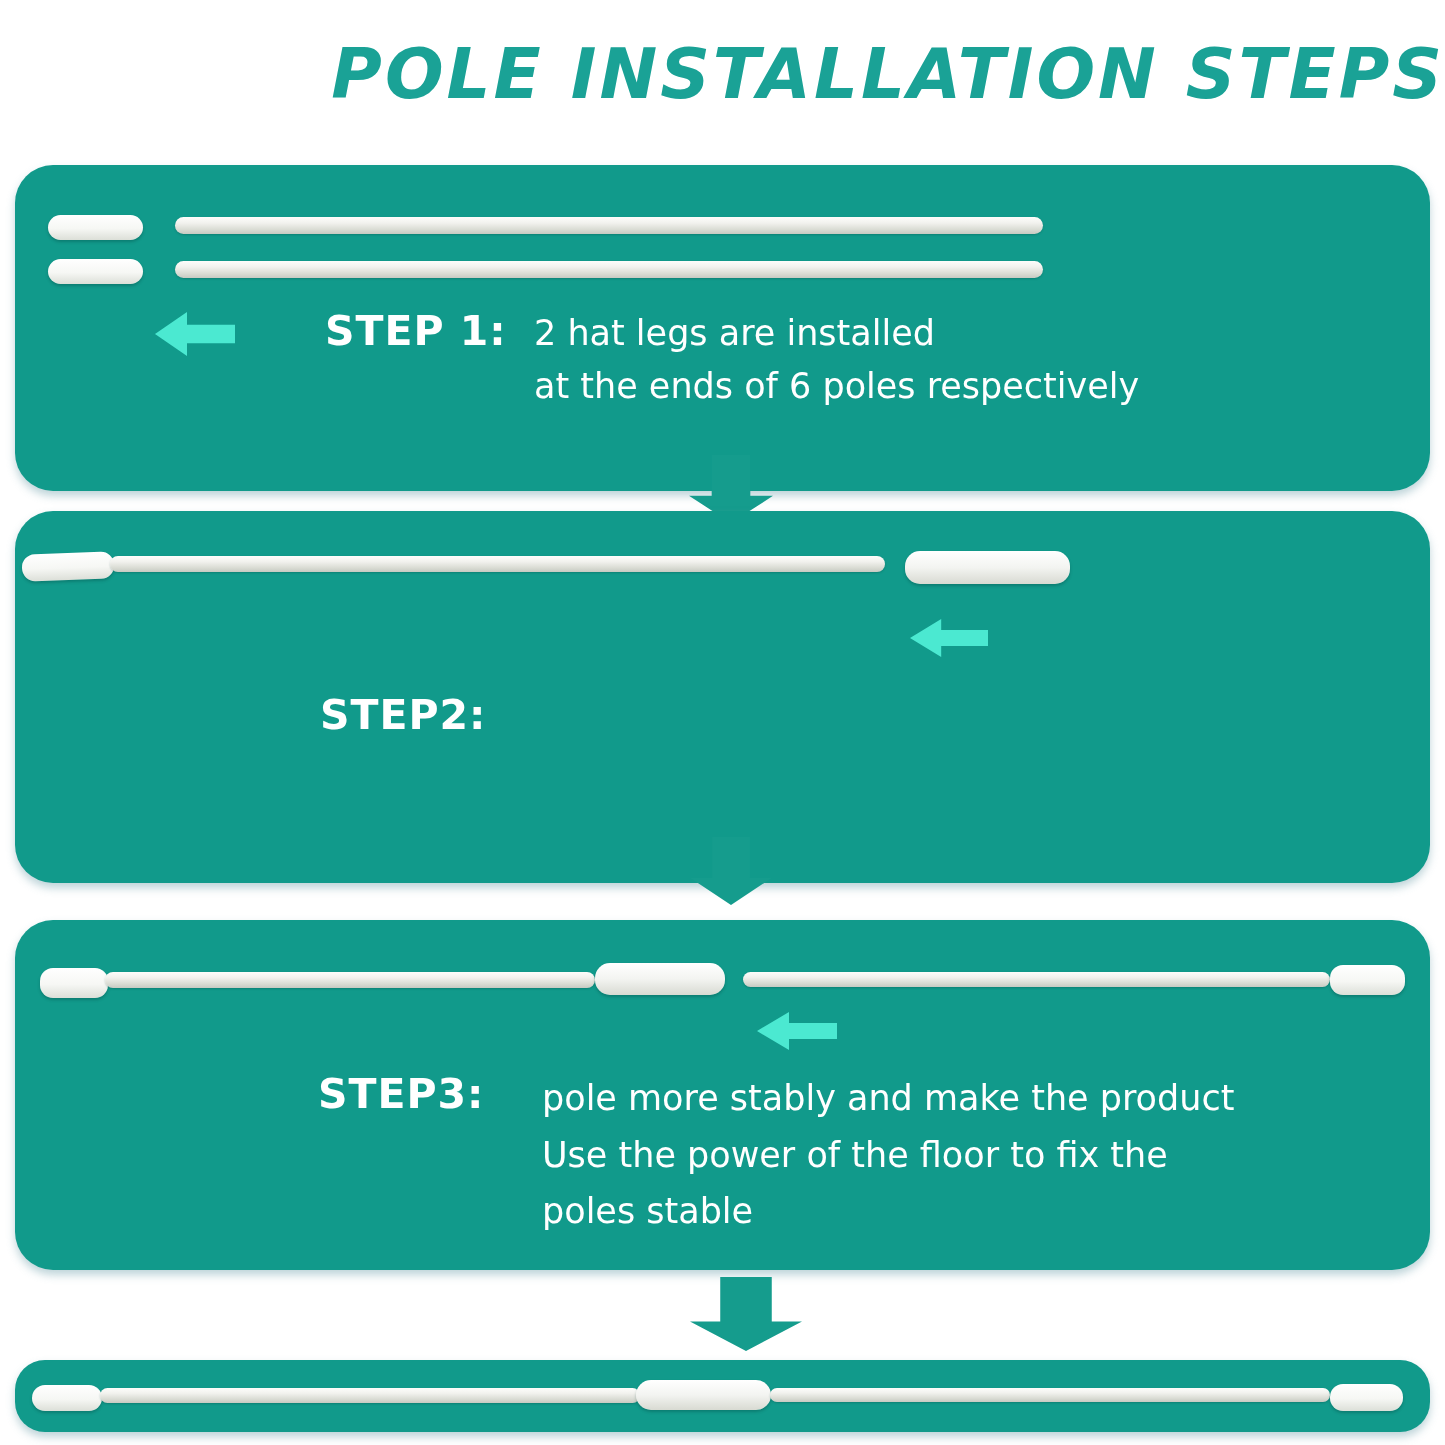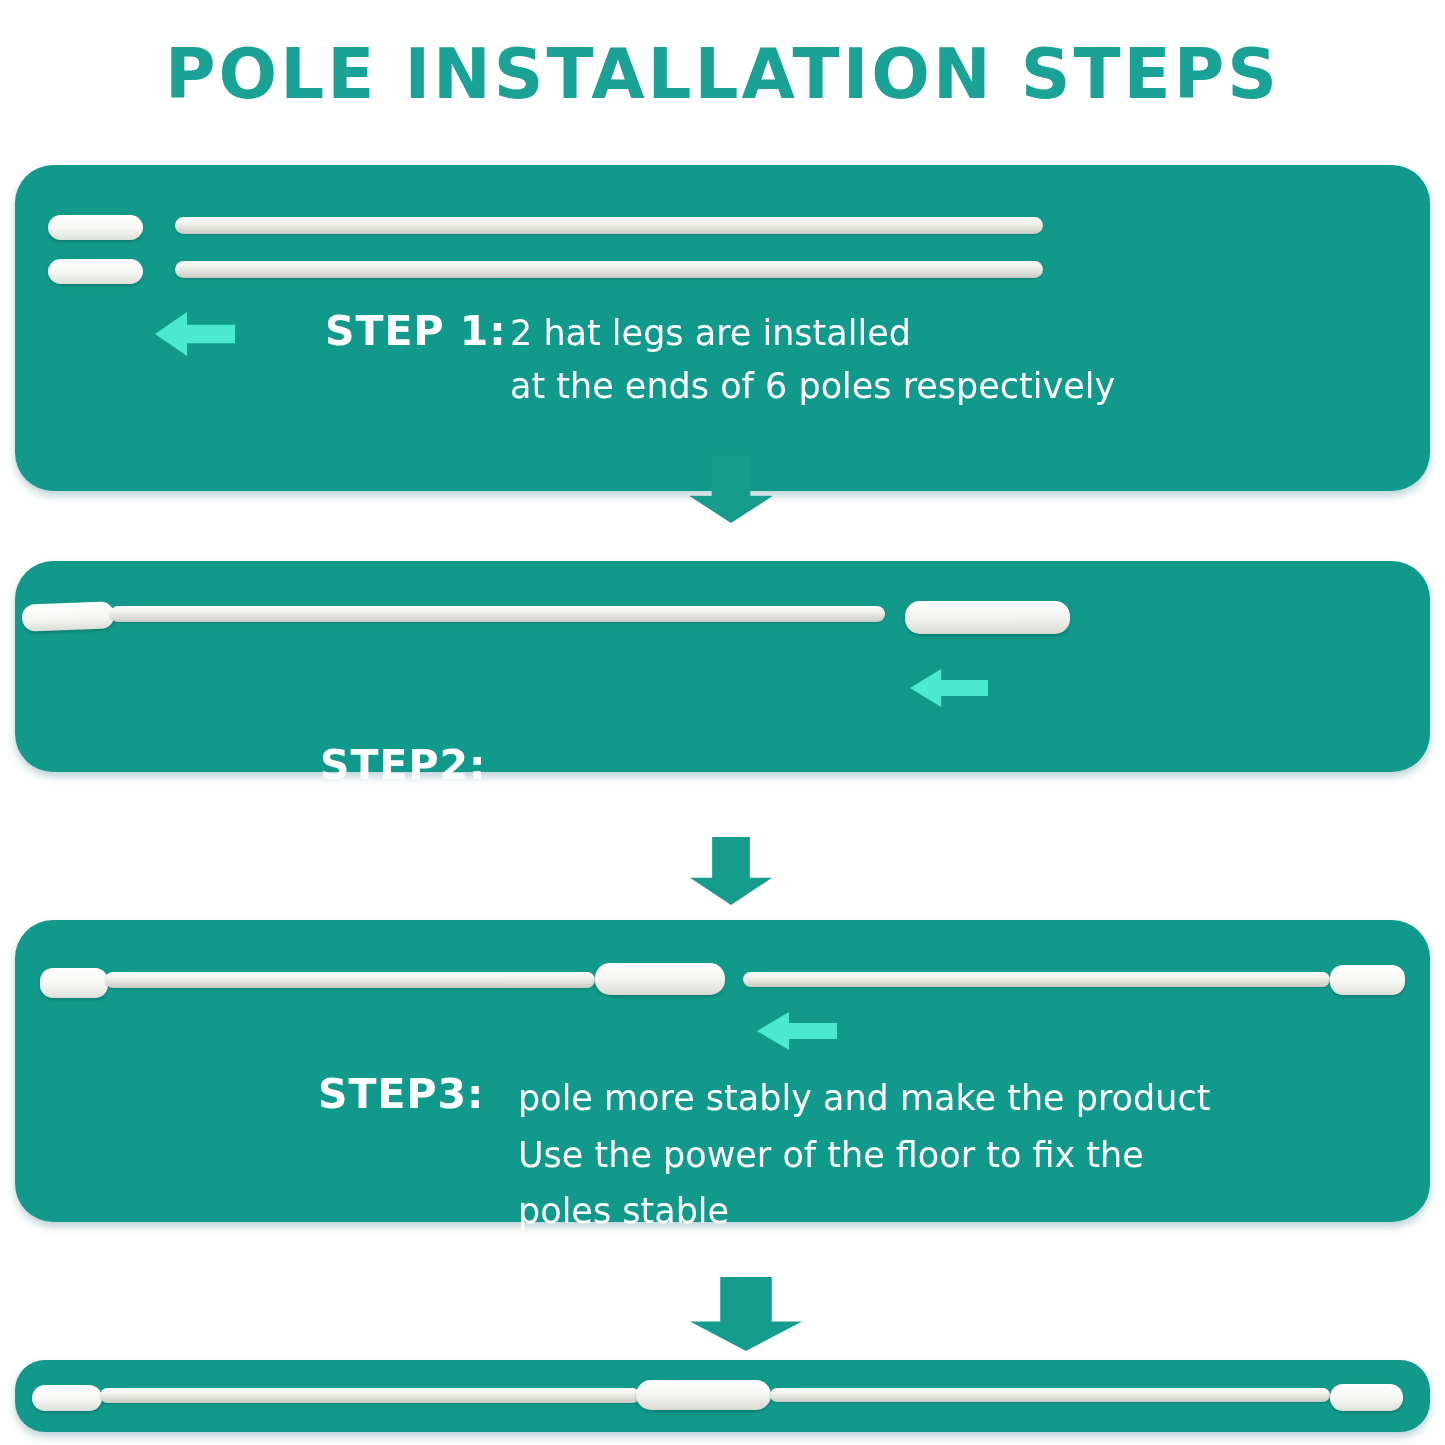--- a/index.html
+++ b/index.html
@@ -1,31 +1,32 @@
 <!DOCTYPE html>
 <html><head>
 <meta charset="utf-8">
 <style>
   html,body{margin:0;padding:0;background:#ffffff;}
   #stage{
     position:relative;width:1445px;height:1445px;background:#ffffff;
     font-family:"DejaVu Sans","Liberation Sans",sans-serif;overflow:hidden;
   }
   .title{
-    position:absolute;top:34px;left:0;width:100%;text-align:center;
+    position:absolute;top:34px;left:0;width:100%;text-align:right;
     font-size:69px;font-weight:bold;letter-spacing:3px;color:#1aa296;
     font-family:"DejaVu Sans","Liberation Sans",sans-serif;
+    font-style:italic;
   }
   .panel{
     position:absolute;left:15px;width:1415px;background:#119a8b;
     border-radius:38px;box-shadow:0 5px 9px rgba(110,160,170,.45);
   }
   #panel-1{top:165px;height:326px;}
-  #panel-2{top:561px;height:211px;}
-  #panel-3{top:920px;height:302px;}
+  #panel-2{top:511px;height:372px;}
+  #panel-3{top:920px;height:350px;}
   #panel-4{top:1360px;height:72px;border-radius:30px;}
   .pole{
     position:absolute;height:16px;border-radius:9px;
     background:linear-gradient(#fdfdfb 0%,#f2f2ee 35%,#d9dbd3 75%,#c7cac2 100%);
     box-shadow:0 1px 2px rgba(0,60,55,.25);
   }
   .cap{
     position:absolute;border-radius:13px;
     background:linear-gradient(#ffffff 0%,#f6f7f4 55%,#dcdfd8 100%);
     box-shadow:0 2px 3px rgba(0,60,55,.3);
@@ -44,21 +45,21 @@
     clip-path:polygon(27% 0,73% 0,73% 60%,100% 60%,50% 100%,0 60%,27% 60%);
   }
   .step-label{
     position:absolute;color:#ffffff;font-size:41px;font-weight:bold;
     letter-spacing:1px;white-space:nowrap;
   }
   .step-desc{
     position:absolute;color:#ffffff;font-size:35px;line-height:1.5;
     white-space:nowrap;
   }
-  .step-desc .line{white-space:nowrap;}
+  .step-desc .line{white-space:nowrap;margin-left:24px;}
 </style>
 </head>
 <body>
 
 <div id="stage">
 
   <div class="title">POLE INSTALLATION STEPS</div>
 
   <div class="panel" id="panel-1">
     <div class="cap" style="left:33px;top:50px;width:95px;height:25px;"></div>

